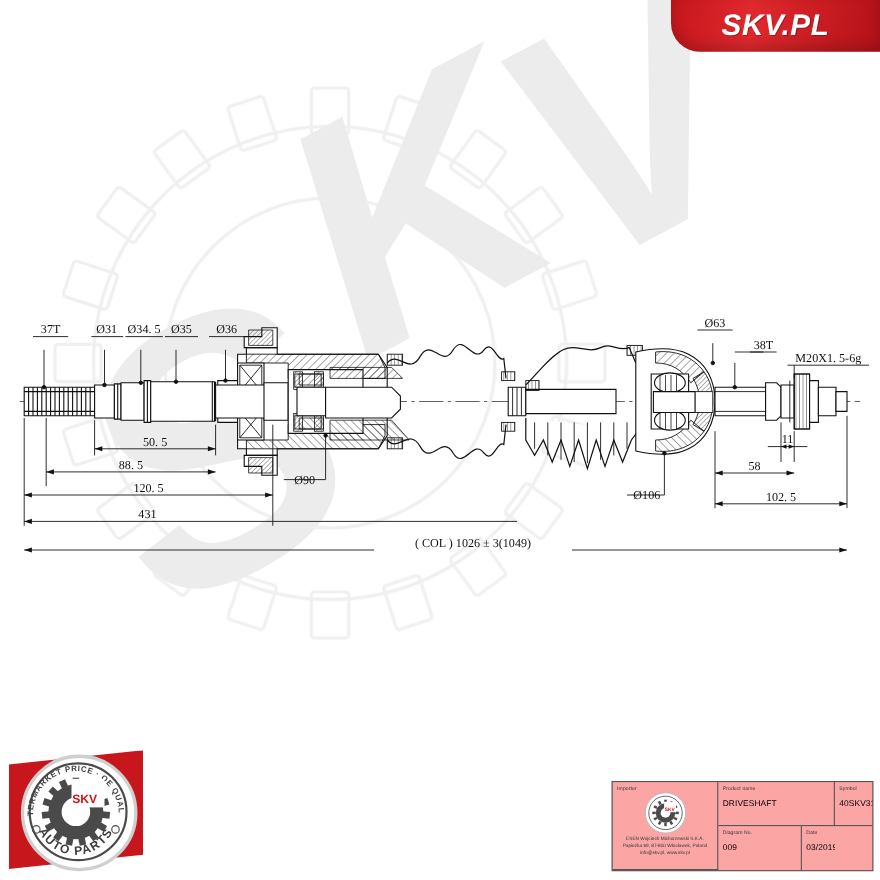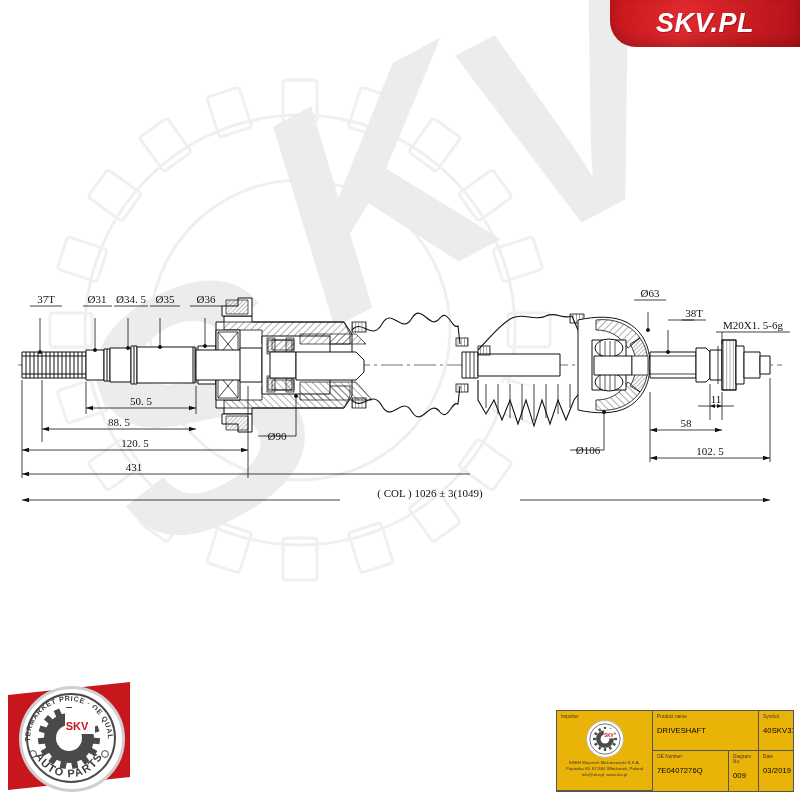--- a/index.html
+++ b/index.html
@@ -43,21 +43,21 @@
   }
   #badge .ring{
     position:absolute;left:18px;top:11px;width:86px;height:86px;
     border-radius:50%;border:2px solid #4a4a4a;
   }
   #badge svg{position:absolute;left:0;top:0;}
 
   
   #infotable{
     position:absolute;left:556px;top:710px;width:236px;height:80px;
-    border:1px solid #555;background:#eab308;
+    border:1px solid #555;background:#fca5a5;
     display:grid;
     grid-template-columns:96px 76px 30px 34px;
     grid-template-rows:40px 40px;
     font-family:"Liberation Sans",sans-serif;
   }
   #infotable .cell{border-right:1px solid #555;border-bottom:1px solid #555;position:relative;padding:3px 4px;box-sizing:border-box;overflow:hidden;}
   #infotable .cell.last-col{border-right:none;}
   #infotable .cell.last-row{border-bottom:none;}
   .cap{font-size:4.6px;color:#333;display:block;line-height:1.1;letter-spacing:.1px;}
   .val{font-size:7.6px;color:#000;display:block;margin-top:7px;letter-spacing:.1px;}
@@ -511,24 +511,20 @@
   <div class="cell" style="grid-column:2 / span 2;">
     <span class="cap">Product name</span>
     <span class="val">DRIVESHAFT</span>
   </div>
 
   <div class="cell last-col">
     <span class="cap">Symbol</span>
     <span class="val">40SKV311</span>
   </div>
 
-  <div class="cell last-row">
-    <span class="cap">OE Number</span>
-    <span class="val">7E0407276Q</span>
-  </div>
 
   <div class="cell last-row">
     <span class="cap">Diagram No.</span>
     <span class="val">009</span>
   </div>
 
   <div class="cell last-row last-col">
     <span class="cap">Date</span>
     <span class="val">03/2019</span>
   </div>

